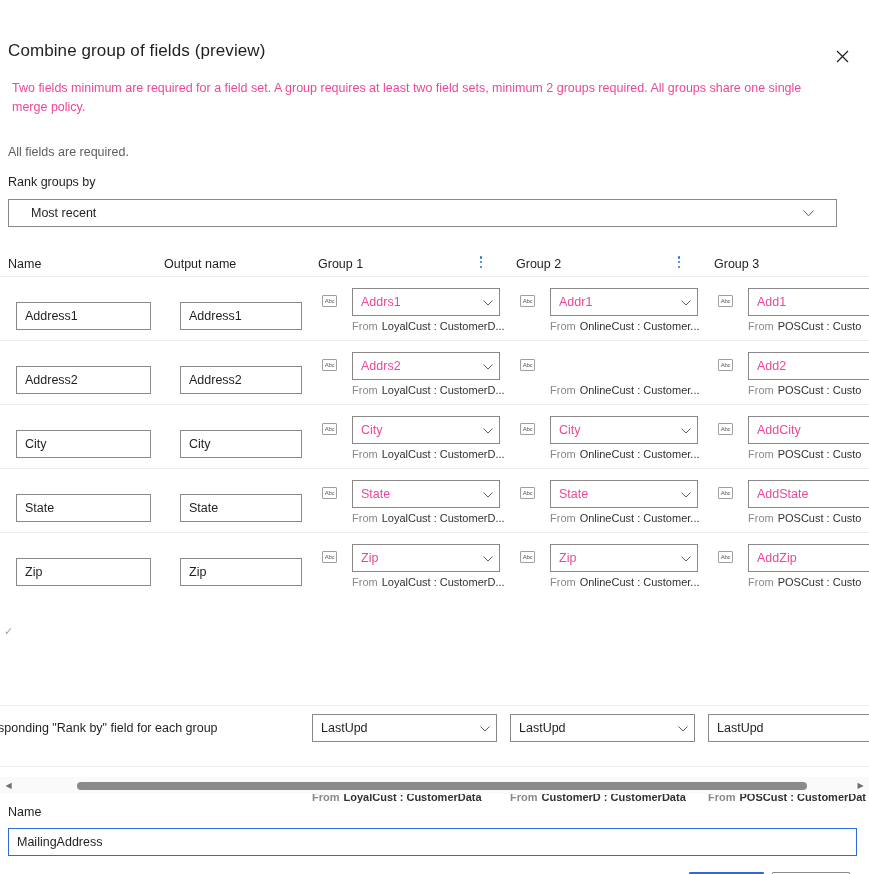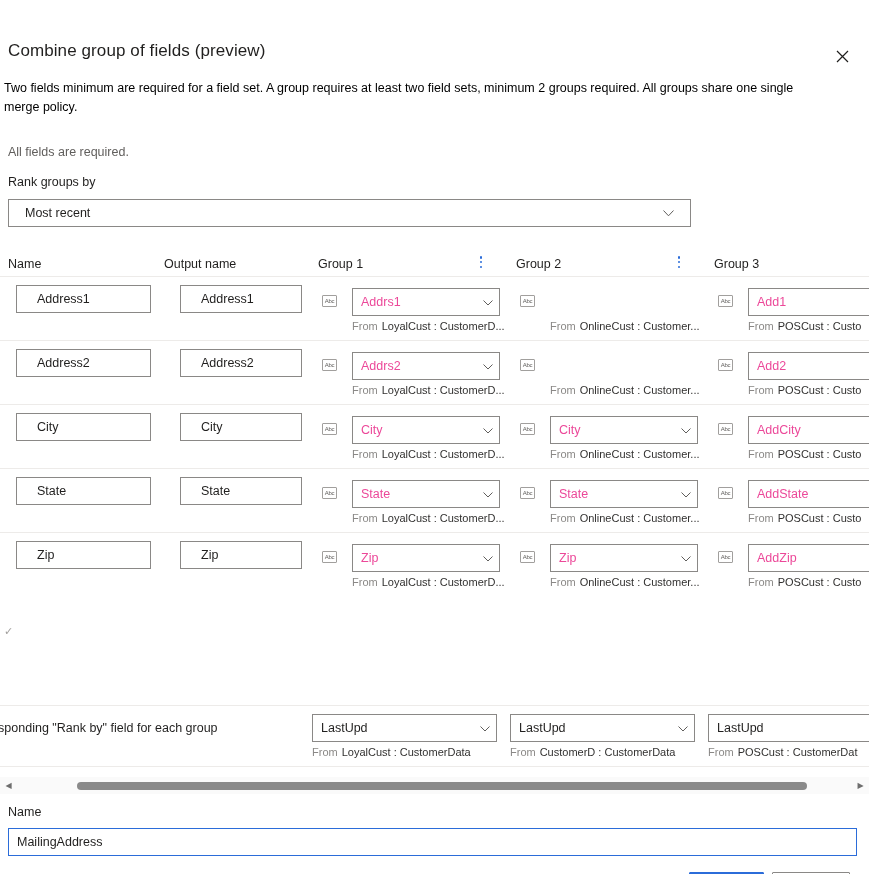--- a/index.html
+++ b/index.html
@@ -21,37 +21,37 @@
   }
   .close-btn {
     position:absolute; right:14px; top:8px;
     width:26px; height:26px;
     display:flex; align-items:center; justify-content:center;
     cursor:pointer; background:transparent; border:none;
   }
   .close-btn svg { display:block; }
 
   .intro {
-    position:absolute; left:4px; top:44px; width:810px;
-    font-size:12.5px; line-height:19px; color:#000000;
+    position:absolute; left:12px; top:44px; width:810px;
+    font-size:12.5px; line-height:19px; color:#ec4899;
   }
   .allreq {
     position:absolute; left:8px; top:110px;
     font-size:12.5px; color:#605e5c;
   }
   .rank-label {
     position:absolute; left:8px; top:140px;
     font-size:12.5px; color:#201f1e;
   }
   .rank-select {
     position:absolute; left:8px; top:164px;
-    width:683px; height:28px;
+    width:829px; height:28px;
     border:1px solid #8a8886; background:#fff;
     display:flex; align-items:center;
-    padding:0 16px; font-size:12.5px; color:#201f1e;
+    padding:0 22px; font-size:12.5px; color:#201f1e;
     cursor:pointer;
   }
   .rank-select .chev { margin-left:auto; color:#605e5c; }
 
   
   .table-wrap {
     position:absolute; left:0; top:206px;
     width:869px; height:365px;
     overflow:hidden;
   }
@@ -75,24 +75,24 @@
     background:#2b6cd9;
   }
 
   .row {
     position:relative; height:64px;
     border-bottom:1px solid #edebe9;
   }
   .row:last-child { border-bottom:none; }
 
   .tinput {
-    position:absolute; top:8px; height:28px;
+    position:absolute; top:25px; height:28px;
     border:1px solid #8a8886; background:#fff;
     font-size:12.5px; color:#201f1e;
-    padding:0 20px; font-family:"Liberation Sans", sans-serif;
+    padding:0 8px; font-family:"Liberation Sans", sans-serif;
     outline:none;
   }
   .tdrop {
     position:absolute; top:11px; height:28px;
     border:1px solid #8a8886; background:#fff;
     display:flex; align-items:center; padding:0 6px 0 8px;
     font-size:12.5px; color:#ec4899; cursor:pointer;
   }
   .tdrop .chev { margin-left:auto; color:#605e5c; padding-left:4px; }
   .abc-icon {
@@ -127,21 +127,21 @@
     position:absolute; left:-13px; top:686px;
     font-size:12.5px; color:#201f1e; white-space:nowrap;
   }
   .rb-drop {
     position:absolute; top:679px; height:28px;
     border:1px solid #8a8886; background:#fff;
     display:flex; align-items:center; padding:0 6px 0 8px;
     font-size:12.5px; color:#201f1e; cursor:pointer;
   }
   .rb-drop .chev { margin-left:auto; color:#605e5c; padding-left:4px; }
-  .rb-from { position:absolute; top:711px; font-size:11px; white-space:nowrap; color:#323130; }
+  .rb-from { position:absolute; top:756px; font-size:11px; white-space:nowrap; color:#323130;font-weight:bold; }
   .rb-from .lbl { color:#8a8886; margin-right:4px; }
 
   
   .hscroll {
     position:absolute; left:0; top:742px; width:869px; height:17px;
     background:#fafafa; display:flex; align-items:center;
   }
   .hs-arrow {
     width:17px; height:17px; flex:0 0 17px;
     display:flex; align-items:center; justify-content:center;
@@ -233,20 +233,26 @@
       <input class="tinput" style="left: 180px; width: 122px;" value="Address1">
       <div class="abc-icon" style="left:322px;">Abc</div>
       <div class="tdrop" style="left:352px;width:148px;">
         <span>Addrs1</span>
         <span class="chev"><svg width="10" height="6" viewBox="0 0 10 6">
               <path d="M0.5 0.5 L5 5 L9.5 0.5" stroke="#605e5c" stroke-width="1" fill="none"></path>
             </svg></span>
       </div>
       <div class="from" style="left:352px;"><span class="lbl">From</span><span>LoyalCust : CustomerD...</span></div>
       <div class="abc-icon" style="left:520px;">Abc</div>
+      <div class="tdrop" style="left:550px;width:148px;">
+        <span>Addr1</span>
+        <span class="chev"><svg width="10" height="6" viewBox="0 0 10 6">
+              <path d="M0.5 0.5 L5 5 L9.5 0.5" stroke="#605e5c" stroke-width="1" fill="none"></path>
+            </svg></span>
+      </div>
       <div class="from" style="left:550px;"><span class="lbl">From</span><span>OnlineCust : Customer...</span></div>
       <div class="abc-icon" style="left:718px;">Abc</div>
       <div class="tdrop" style="left:748px;width:148px;">
         <span>Add1</span>
       </div>
       <div class="from" style="left:748px;"><span class="lbl">From</span><span>POSCust : Custo</span></div>
     </div>
 
     <div class="row">
       <input class="tinput" style="left: 16px; width: 135px;" value="Address2">

